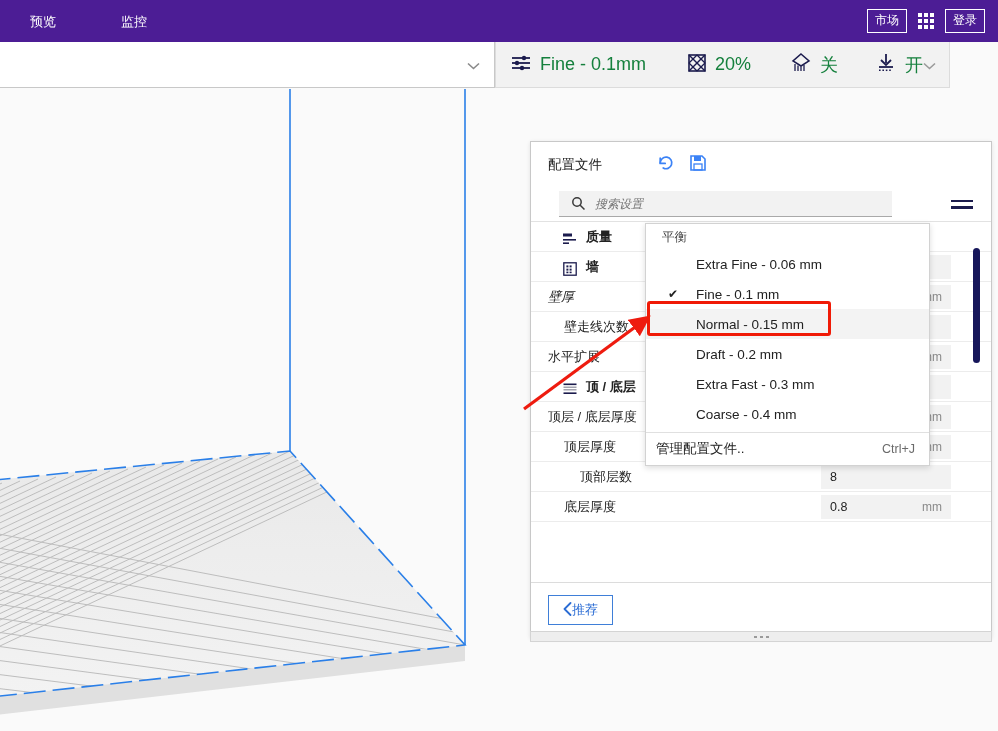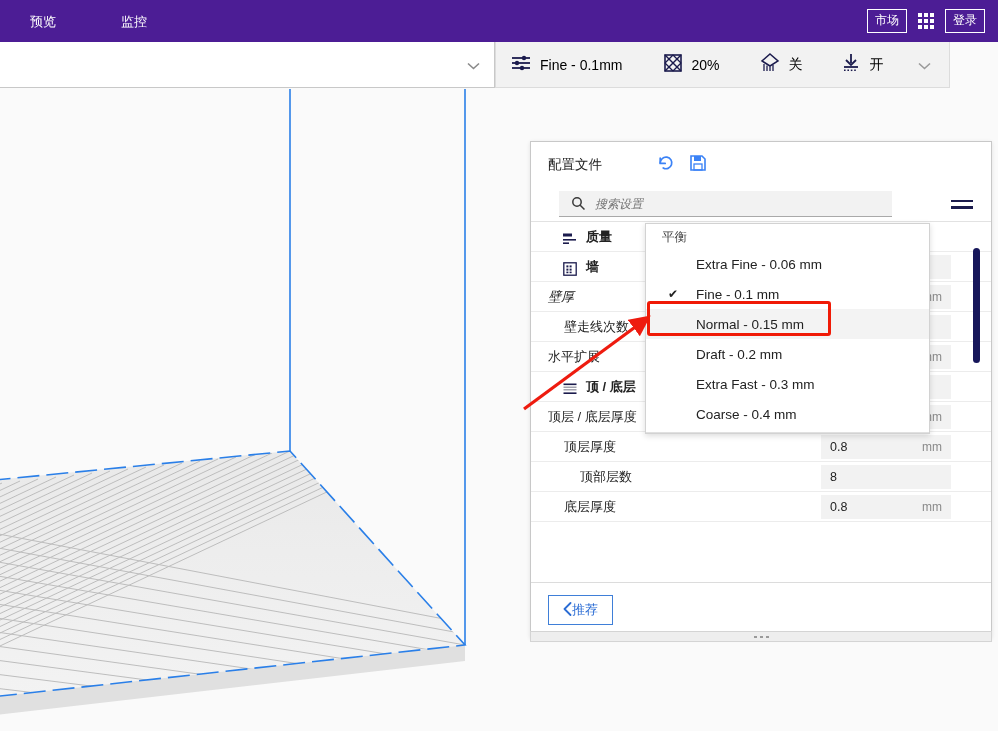--- a/index.html
+++ b/index.html
@@ -47,21 +47,21 @@
     border-right: 1px solid #c8c8c8;
     display: flex; align-items: center; cursor: pointer;
   }
   .machine-select .chev { margin-left: auto; margin-right: 14px; }
   .settings-bar {
     position: absolute; left: 495px; top: 0; width: 455px; height: 46px;
     background: #f2f2f2; border: 1px solid #dcdcdc; border-top: none;
     display: flex; align-items: center; cursor: pointer;
   }
   .sb-group { display: flex; align-items: center; gap: 9px; }
-  .sb-label { font-size: 14px; color: #000000; white-space: nowrap; }
+  .sb-label { font-size: 18px; color: #15803d; white-space: nowrap; }
   .g-prof { margin-left: 15px; }
   .g-infill { margin-left: 42px; }
   .g-support { margin-left: 40px; }
   .g-adhesion { margin-left: 38px; }
   .sb-chev { margin-left: auto; margin-right: 18px; }
   .navy-stroke { stroke: #1b1b4d; fill: none; }
   .navy-fill { fill: #1b1b4d; }
 
   
   .viewport {
@@ -591,20 +591,24 @@
       <span class="txt">Draft - 0.2 mm</span>
     </div>
     <div class="dd-item">
       <span class="txt">Extra Fast - 0.3 mm</span>
     </div>
     <div class="dd-item">
       <span class="txt">Coarse - 0.4 mm</span>
     </div>
 
     <div class="dd-sep"></div>
+    <div class="dd-manage">
+      <span class="txt">管理配置文件..</span>
+      <span class="kbd">Ctrl+J</span>
+    </div>
   </div>
 
   <div class="hl-box"></div>
   <svg class="arrow-layer">
     <defs>
       <marker id="arrowHead" markerWidth="7" markerHeight="7" refX="3.2" refY="3.2" orient="auto">
         <path d="M0,0 L6.6,3.2 L0,6.4 Z" fill="#ee1b0f"></path>
       </marker>
     </defs>
     <line x1="524" y1="409" x2="642" y2="322" stroke="#ee1b0f" stroke-width="3.2" marker-end="url(#arrowHead)"></line>

